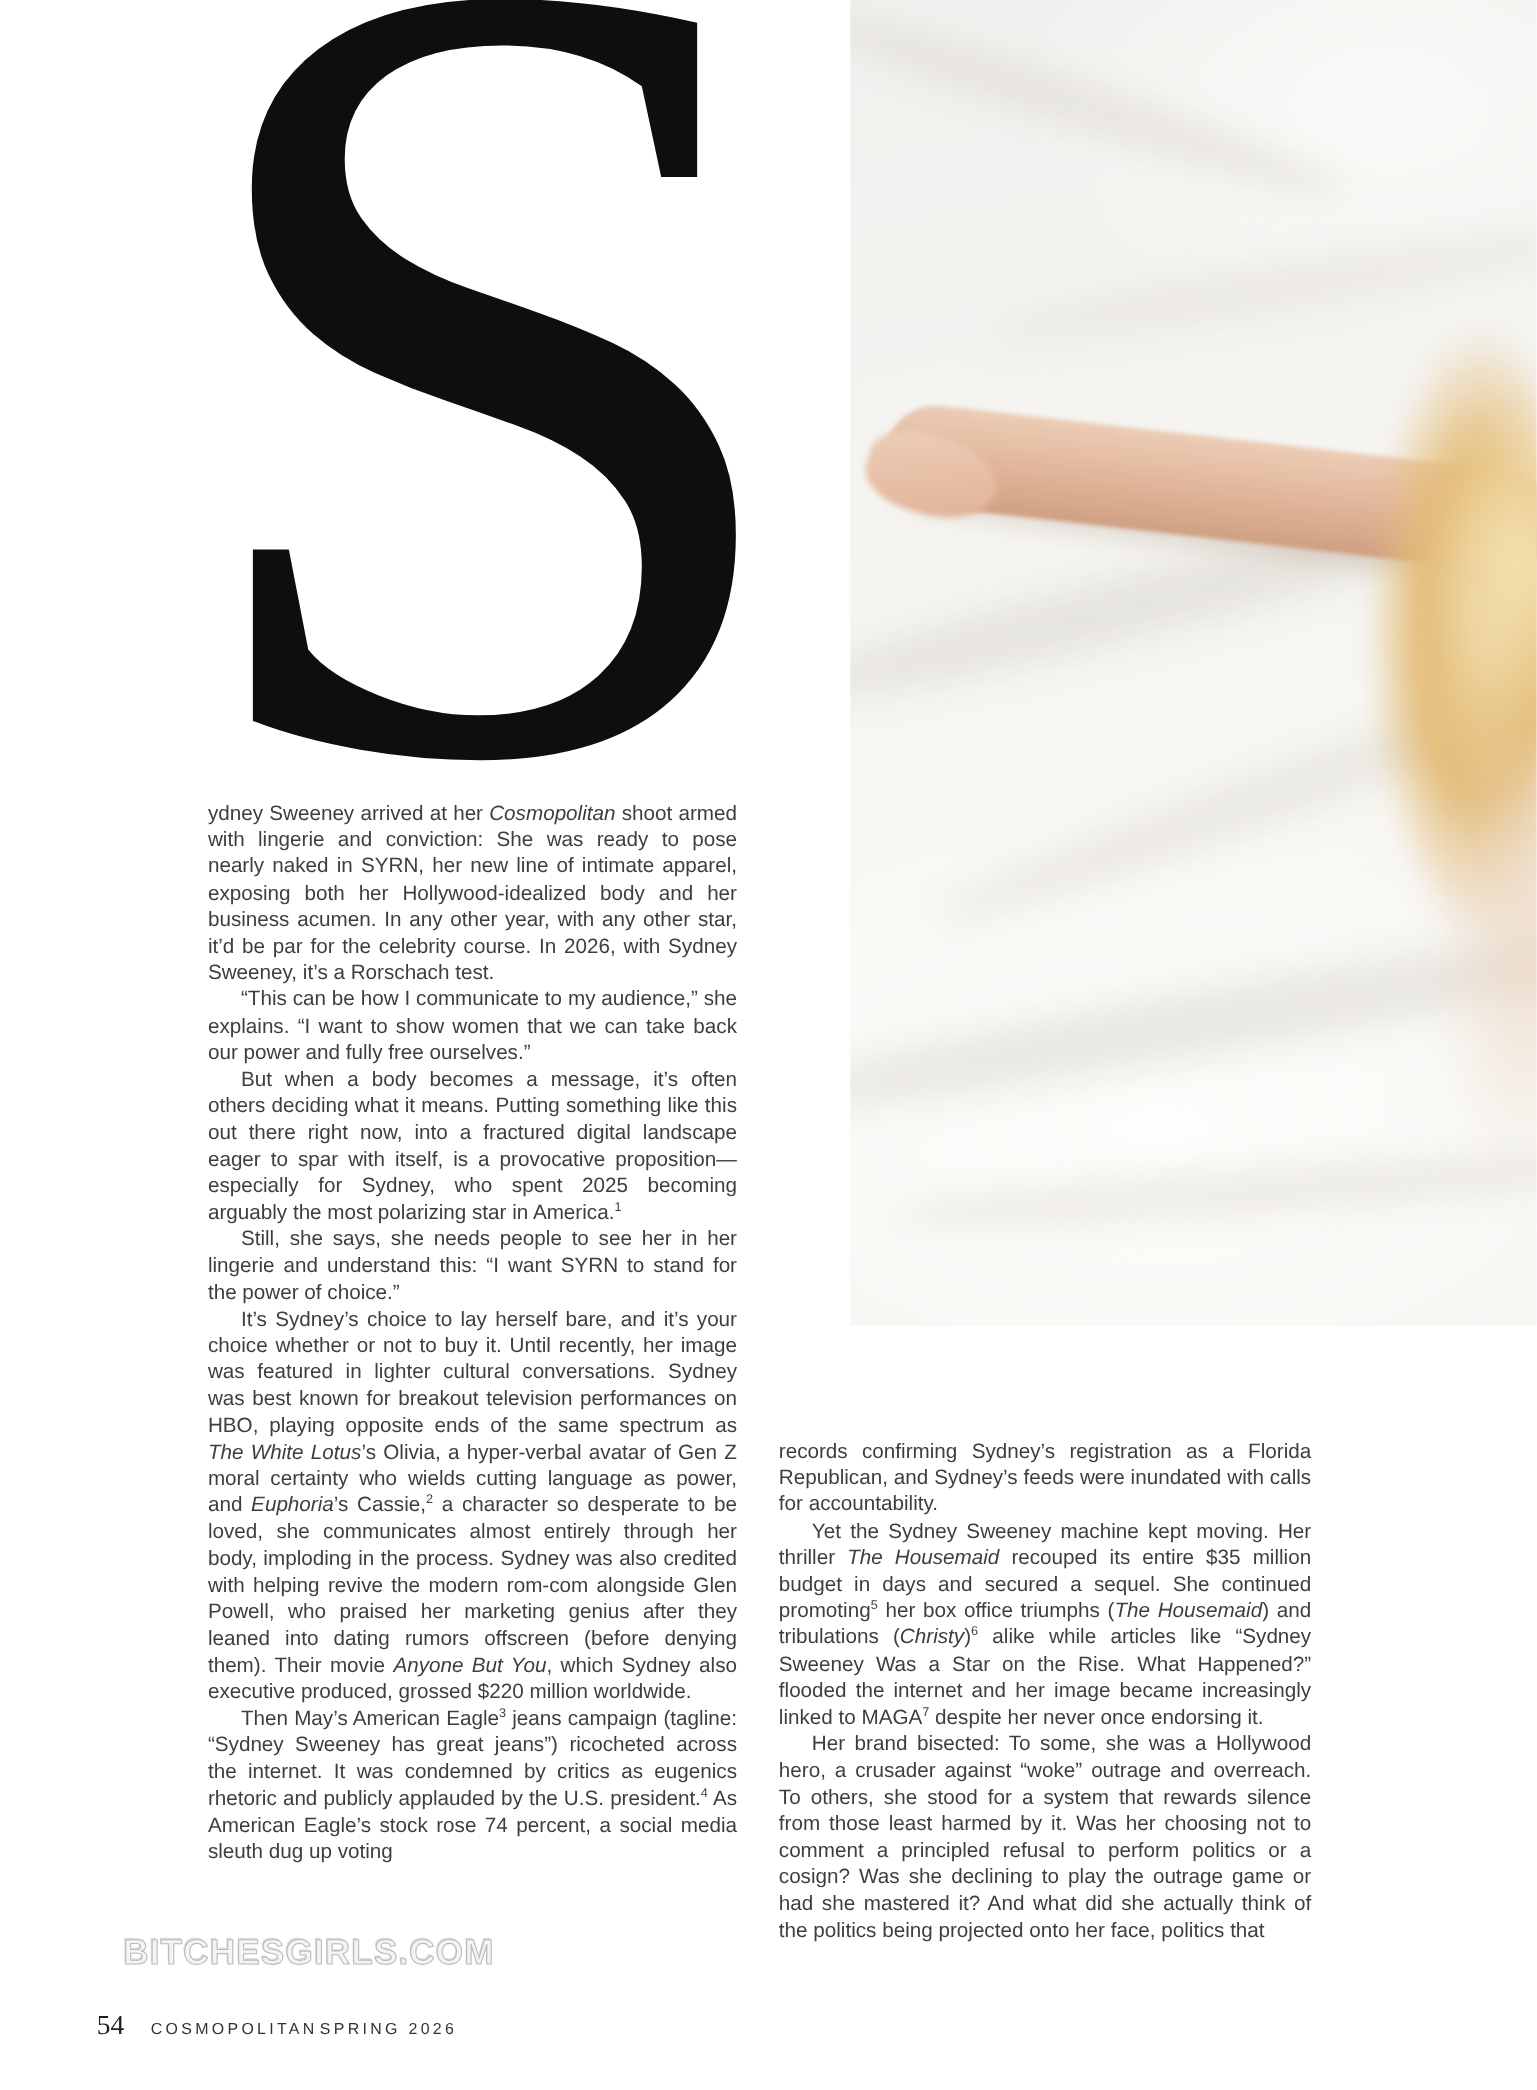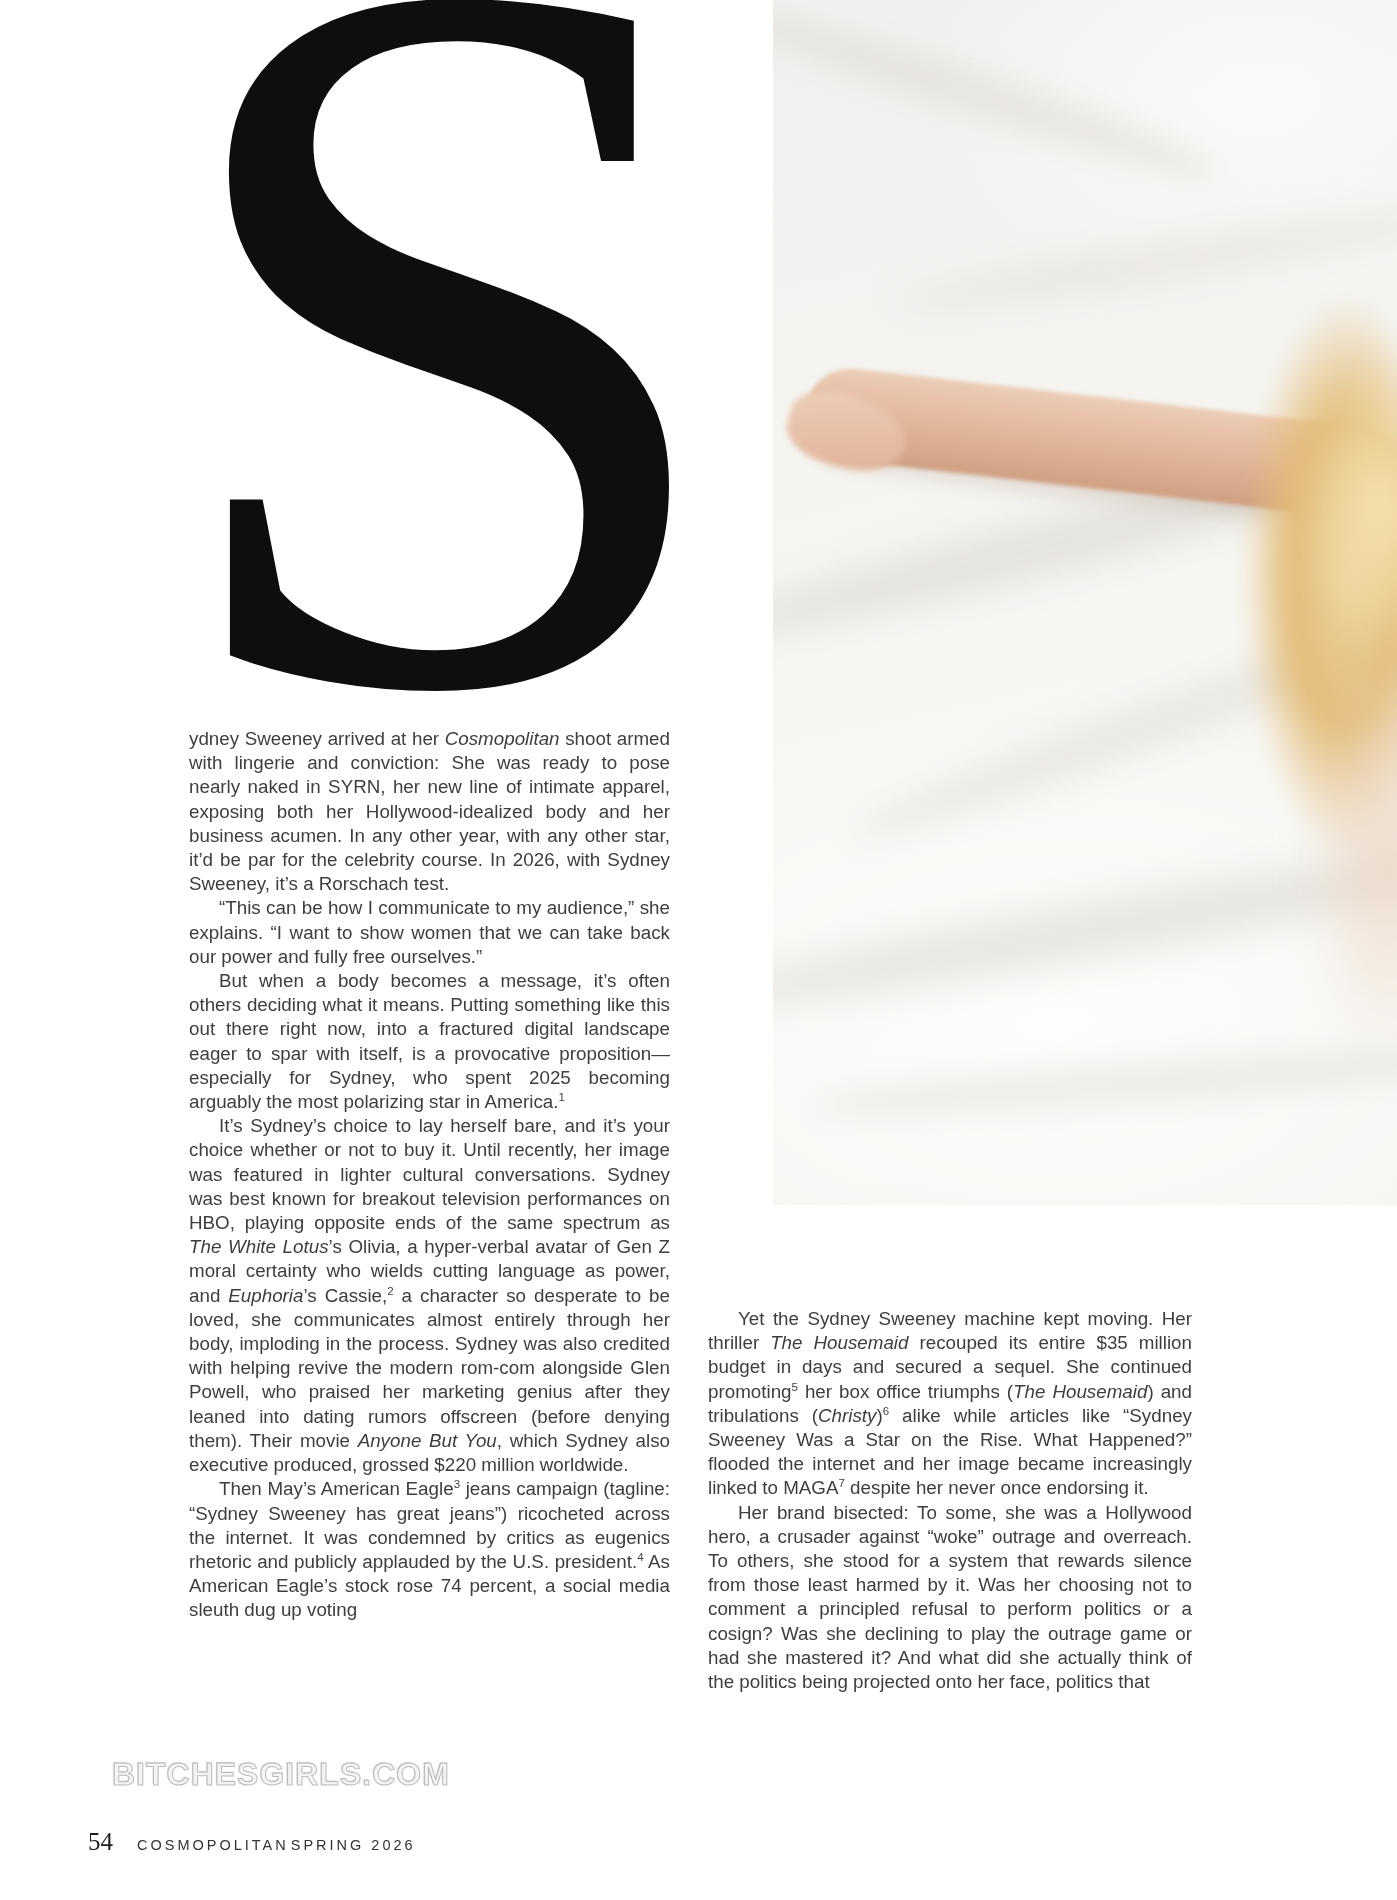--- a/index.html
+++ b/index.html
@@ -141,24 +141,26 @@
   <div class="hand"></div>
   <div class="hair"></div>
   <div class="hair-light"></div>
   <div class="body-blur"></div>
 </div>
 
 <div class="column col-left">
     <p class="para"><span>ydney Sweeney arrived at her </span><em>Cosmopolitan</em><span> shoot armed with lingerie and conviction: She was ready to pose nearly naked in SYRN, her new line of intimate apparel, exposing both her Hollywood-idealized body and her business acumen. In any other year, with any other star, it’d be par for the celebrity course. In 2026, with Sydney Sweeney, it’s a Rorschach test.</span></p>
     <p class="para indent"><span>“This can be how I communicate to my audience,” she explains. “I want to show women that we can take back our power and fully free ourselves.”</span></p>
     <p class="para indent"><span>But when a body becomes a message, it’s often others deciding what it means. Putting something like this out there right now, into a fractured digital landscape eager to spar with itself, is a provocative proposition—especially for Sydney, who spent 2025 becoming arguably the most polarizing star in America.</span><sup>1</sup></p>
+    <p class="para indent"><span>Still, she says, she needs people to see her in her lingerie and understand this: “I want SYRN to stand for the power of choice.”</span></p>
     <p class="para indent"><span>It’s Sydney’s choice to lay herself bare, and it’s your choice whether or not to buy it. Until recently, her image was featured in lighter cultural conversations. Sydney was best known for breakout television performances on HBO, playing opposite ends of the same spectrum as </span><em>The White Lotus</em><span>’s Olivia, a hyper-verbal avatar of Gen Z moral certainty who wields cutting language as power, and </span><em>Euphoria</em><span>’s Cassie,</span><sup>2</sup><span> a character so desperate to be loved, she communicates almost entirely through her body, imploding in the process. Sydney was also credited with helping revive the modern rom-com alongside Glen Powell, who praised her marketing genius after they leaned into dating rumors offscreen (before denying them). Their movie </span><em>Anyone But You</em><span>, which Sydney also executive produced, grossed $220 million worldwide.</span></p>
     <p class="para indent"><span>Then May’s American Eagle</span><sup>3</sup><span> jeans campaign (tagline: “Sydney Sweeney has great jeans”) ricocheted across the internet. It was condemned by critics as eugenics rhetoric and publicly applauded by the U.S. president.</span><sup>4</sup><span> As American Eagle’s stock rose 74 percent, a social media sleuth dug up voting</span></p>
   </div>
 <div class="column col-right">
+    <p class="para"><span>records confirming Sydney’s registration as a Florida Republican, and Sydney’s feeds were inundated with calls for accountability.</span></p>
     <p class="para indent"><span>Yet the Sydney Sweeney machine kept moving. Her thriller </span><em>The Housemaid</em><span> recouped its entire $35 million budget in days and secured a sequel. She continued promoting</span><sup>5</sup><span> her box office triumphs (</span><em>The Housemaid</em><span>) and tribulations (</span><em>Christy</em><span>)</span><sup>6</sup><span> alike while articles like “Sydney Sweeney Was a Star on the Rise. What Happened?” flooded the internet and her image became increasingly linked to MAGA</span><sup>7</sup><span> despite her never once endorsing it.</span></p>
     <p class="para indent"><span>Her brand bisected: To some, she was a Hollywood hero, a crusader against “woke” outrage and overreach. To others, she stood for a system that rewards silence from those least harmed by it. Was her choosing not to comment a principled refusal to perform politics or a cosign? Was she declining to play the outrage game or had she mastered it? And what did she actually think of the politics being projected onto her face, politics that</span></p>
   </div>
 
 <div class="watermark">BITCHESGIRLS.COM</div>
 
 <div class="footer">
   <span class="page-number">54</span>
   <span class="mag">COSMOPOLITAN</span>
   <span class="issue">SPRING 2026</span>

